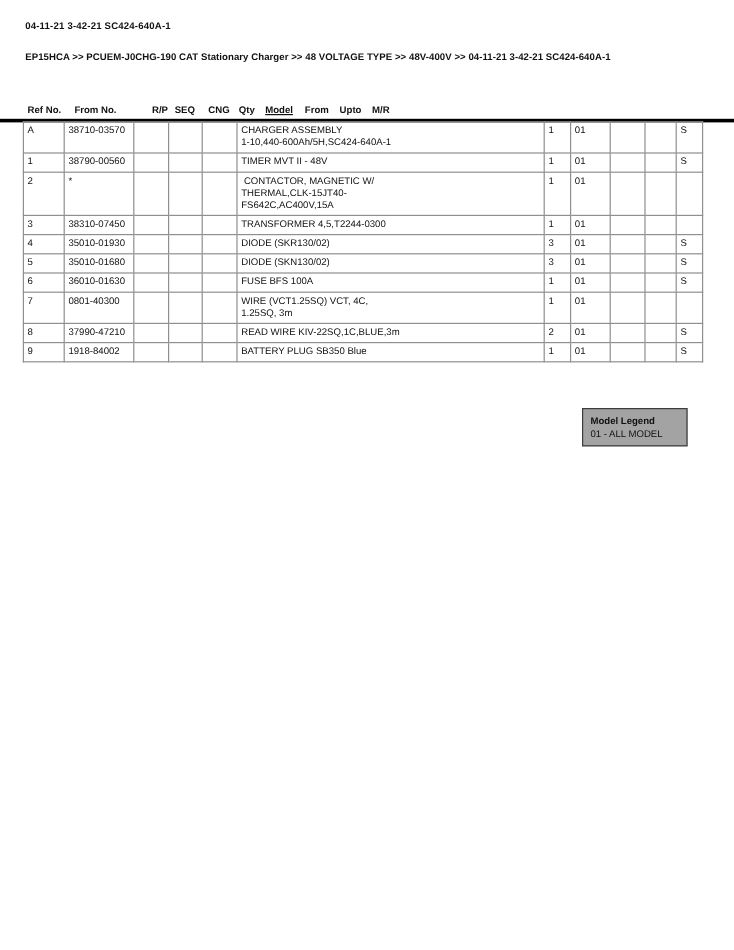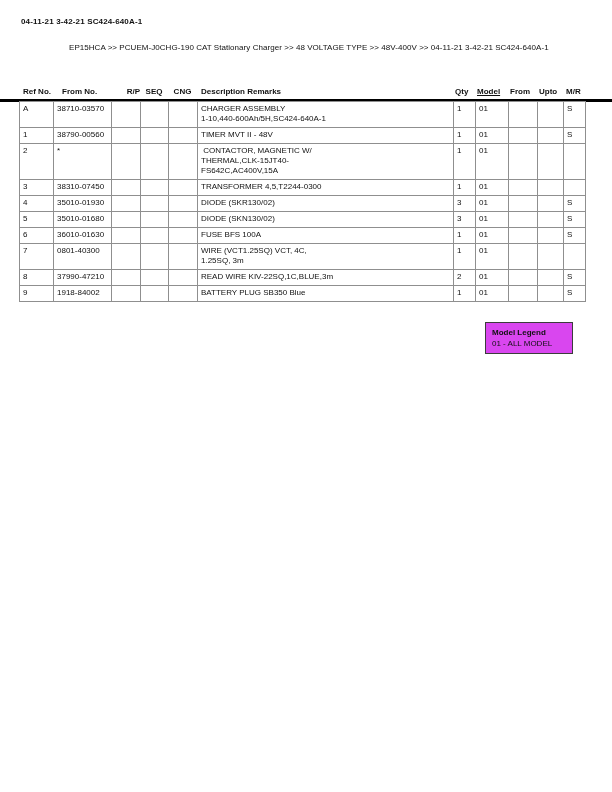--- a/index.html
+++ b/index.html
@@ -7,21 +7,21 @@
     width:612px;height:792px;background:#ffffff;position:relative;
     font-family:"Liberation Sans", sans-serif;color:#111;
     -webkit-font-smoothing:antialiased;
   }
   .doc-title{
     position:absolute;left:21px;top:17px;
     font-size:8px;font-weight:bold;letter-spacing:.15px;white-space:nowrap;
   }
   .breadcrumb{
     position:absolute;left:21px;top:43px;
-    font-size:8px;font-weight:normal;letter-spacing:.05px;white-space:nowrap;margin-left:48px;
+    font-size:8px;font-weight:bold;letter-spacing:.05px;white-space:nowrap;
   }
   .table-header{
     position:absolute;left:19px;top:87px;width:566px;
     display:flex;font-size:8px;font-weight:bold;line-height:10px;
   }
   .table-header span{box-sizing:border-box;display:block;white-space:nowrap;}
   .h-ref  {width:34px;padding-left:4px;}
   .h-part {width:58px;padding-left:9px;}
   .h-rp   {width:29px;text-align:right;}
   .h-seq  {width:28px;text-align:center;}
@@ -51,41 +51,40 @@
   col.w-qty  {width:22px;} col.w-model{width:33px;} col.w-from{width:29px;}
   col.w-upto {width:26px;} col.w-mr  {width:22px;}
   td.c-ref  {padding-left:6px;}
   td.c-part {padding-left:10px;}
   td.c-desc {padding-left:4px;}
   td.c-qty  {padding-left:6px;}
   td.c-model{padding-left:4px;}
   td.c-mr   {padding-left:6px;}
   .desc-line{white-space:pre-wrap;}
   .legend{
-    position:absolute;left:485px;top:322px;width:88px;box-sizing:border-box;
-    border:1.5px solid #3c3c3c;background:#d946ef;
+    position:absolute;left:485px;top:340px;width:88px;box-sizing:border-box;
+    border:1.5px solid #3c3c3c;background:#a3a3a3;
     padding:4px 5px 4px 6px;font-size:8px;line-height:11px;
   }
   .legend-title{font-weight:bold;white-space:nowrap;}
   .legend-item{white-space:nowrap;}
 </style>
 </head>
 <body>
 
 <div class="doc-title">04-11-21 3-42-21 SC424-640A-1</div>
 
 <div class="breadcrumb">EP15HCA &gt;&gt; PCUEM-J0CHG-190 CAT Stationary Charger &gt;&gt; 48 VOLTAGE TYPE &gt;&gt; 48V-400V &gt;&gt; 04-11-21 3-42-21 SC424-640A-1</div>
 
 <div class="table-header">
   <span class="h-ref">Ref No.</span>
   <span class="h-part">From No.</span>
   <span class="h-rp">R/P</span>
   <span class="h-seq">SEQ</span>
   <span class="h-cng">CNG</span>
-  <span class="h-desc">Description Remarks</span>
   <span class="h-qty">Qty</span>
   <span class="h-model">Model</span>
   <span class="h-from">From</span>
   <span class="h-upto">Upto</span>
   <span class="h-mr">M/R</span>
 </div>
 
 <div class="header-rule"></div>
 
 <table class="parts-table">

